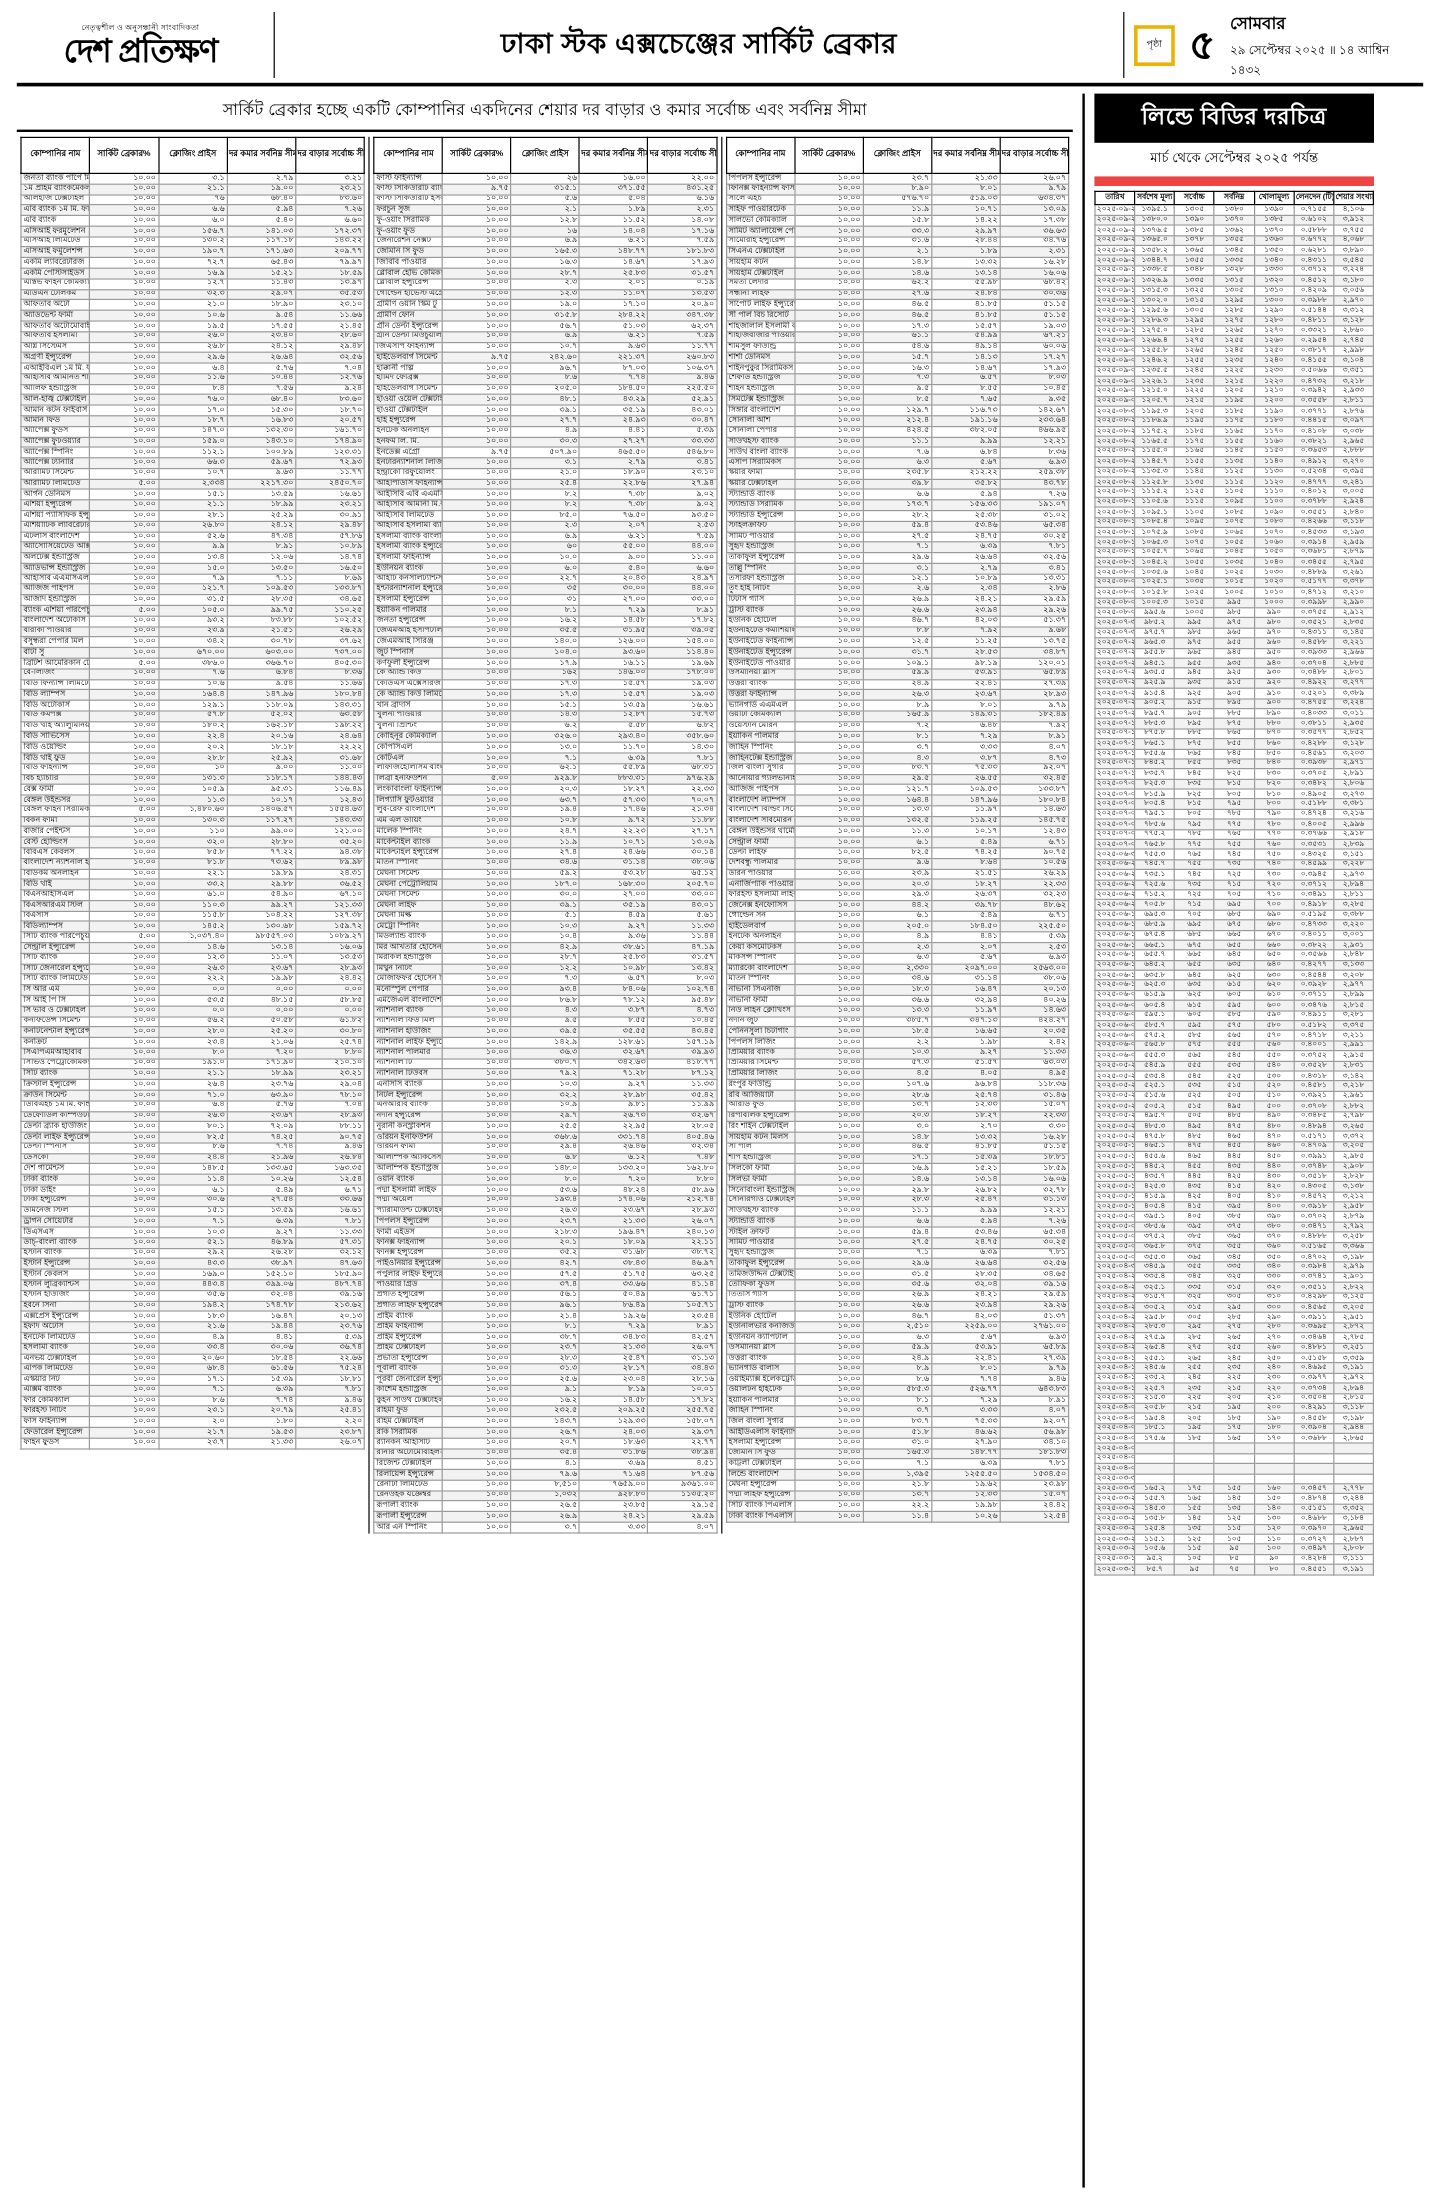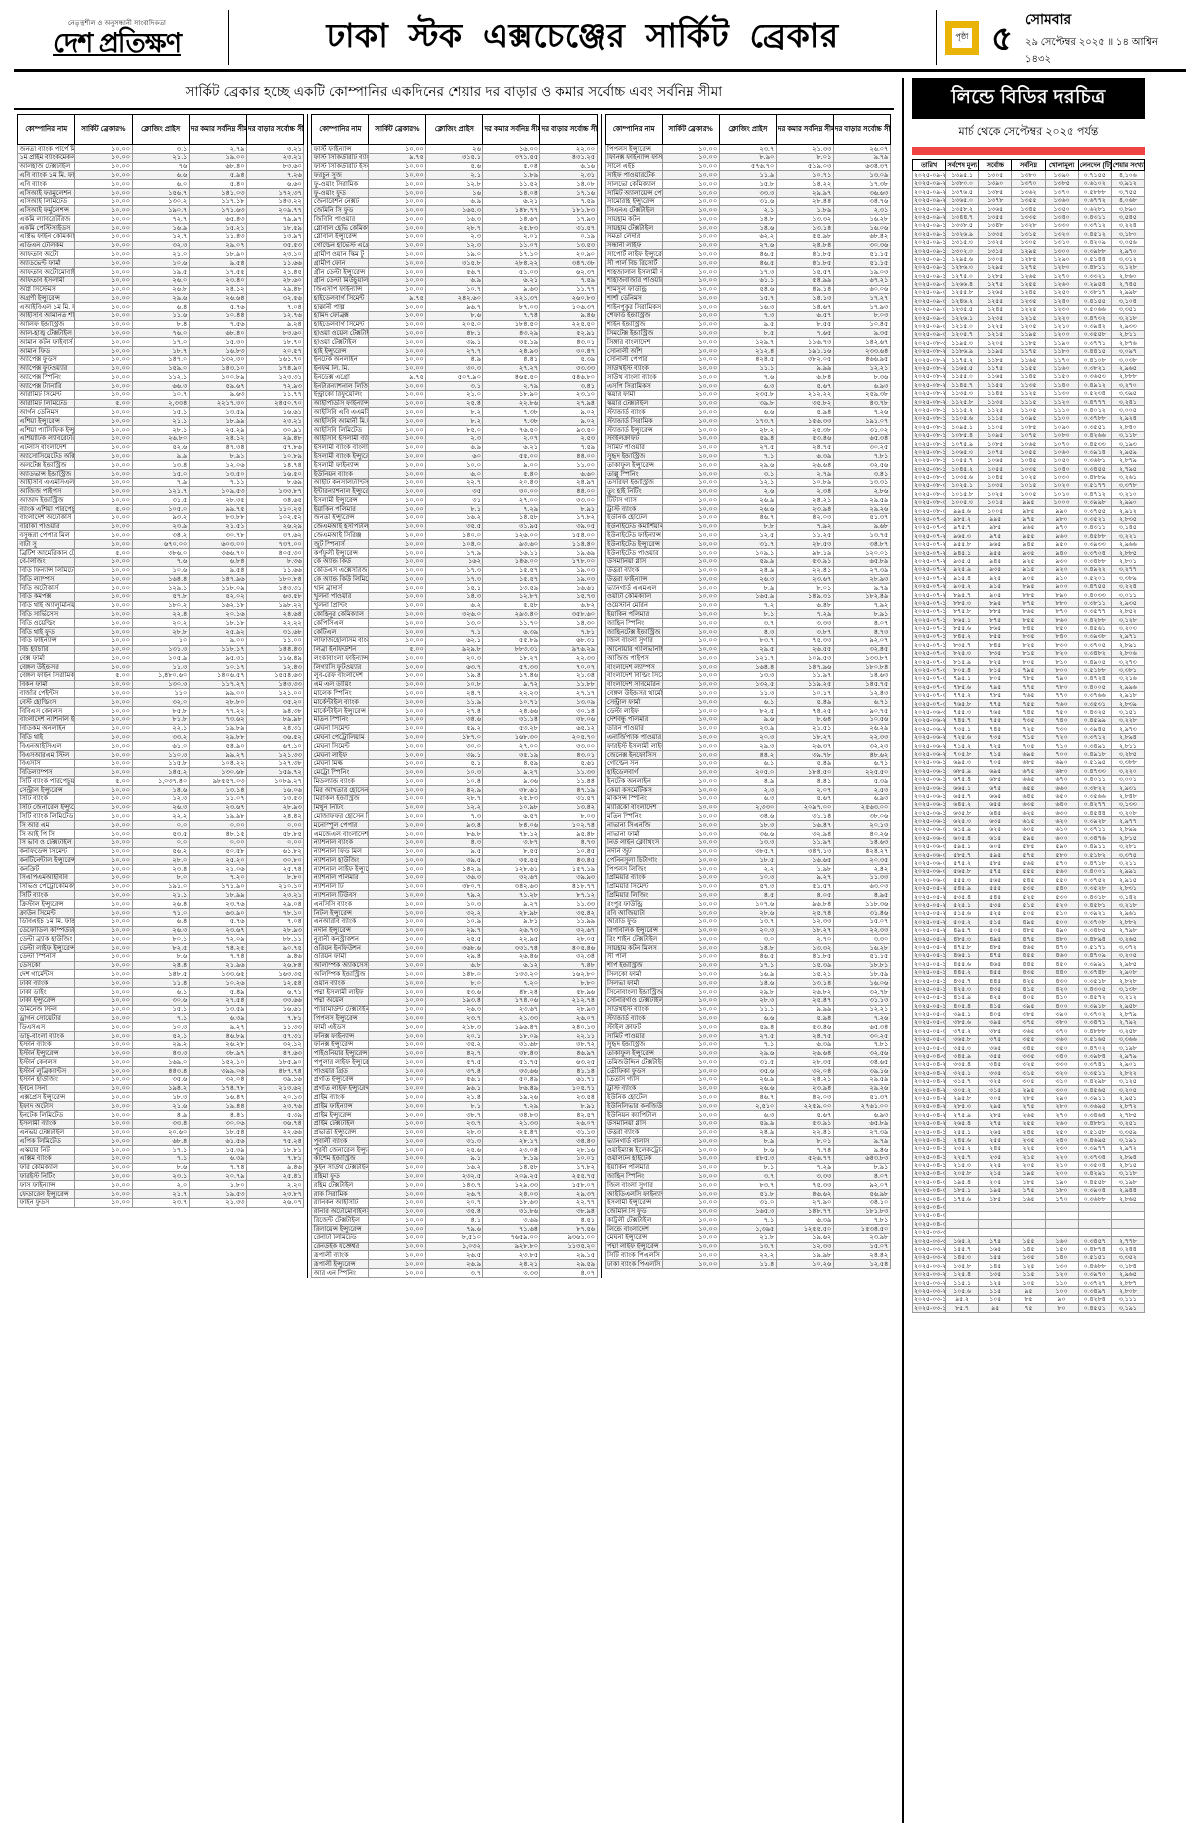--- a/index.html
+++ b/index.html
@@ -38,43 +38,41 @@
     color: #111;
     margin-bottom: 1px;
   }
   .mast-logo {
     font-size: 27px;
     font-weight: bold;
     text-align: center;
     letter-spacing: -1px;
     line-height: 1;
     color: #000;
-    text-decoration: underline;
   }
   .mast-center {
     flex: 1;
     display: flex;
     align-items: center;
     justify-content: center;
-    font-size: 33px;
+    font-size: 23px;
     font-weight: bold;
     letter-spacing: .5px;
-    font-family: Liberation Mono, monospace;
   }
   .mast-right {
     width: 250px;
     display: flex;
     align-items: center;
     justify-content: flex-end;
     gap: 8px;
     border-left: 1px solid #000;
     padding-left: 8px;
   }
   .mast-pagebox {
-    border: 7px solid #eab308;
+    border: 3px solid #eab308;
     width: 34px; height: 34px;
     display: flex; align-items: center; justify-content: center;
     font-size: 8px;
     text-align: center;
     line-height: 1.1;
   }
   .mast-pagenum {
     font-size: 34px;
     font-weight: bold;
     line-height: 1;

